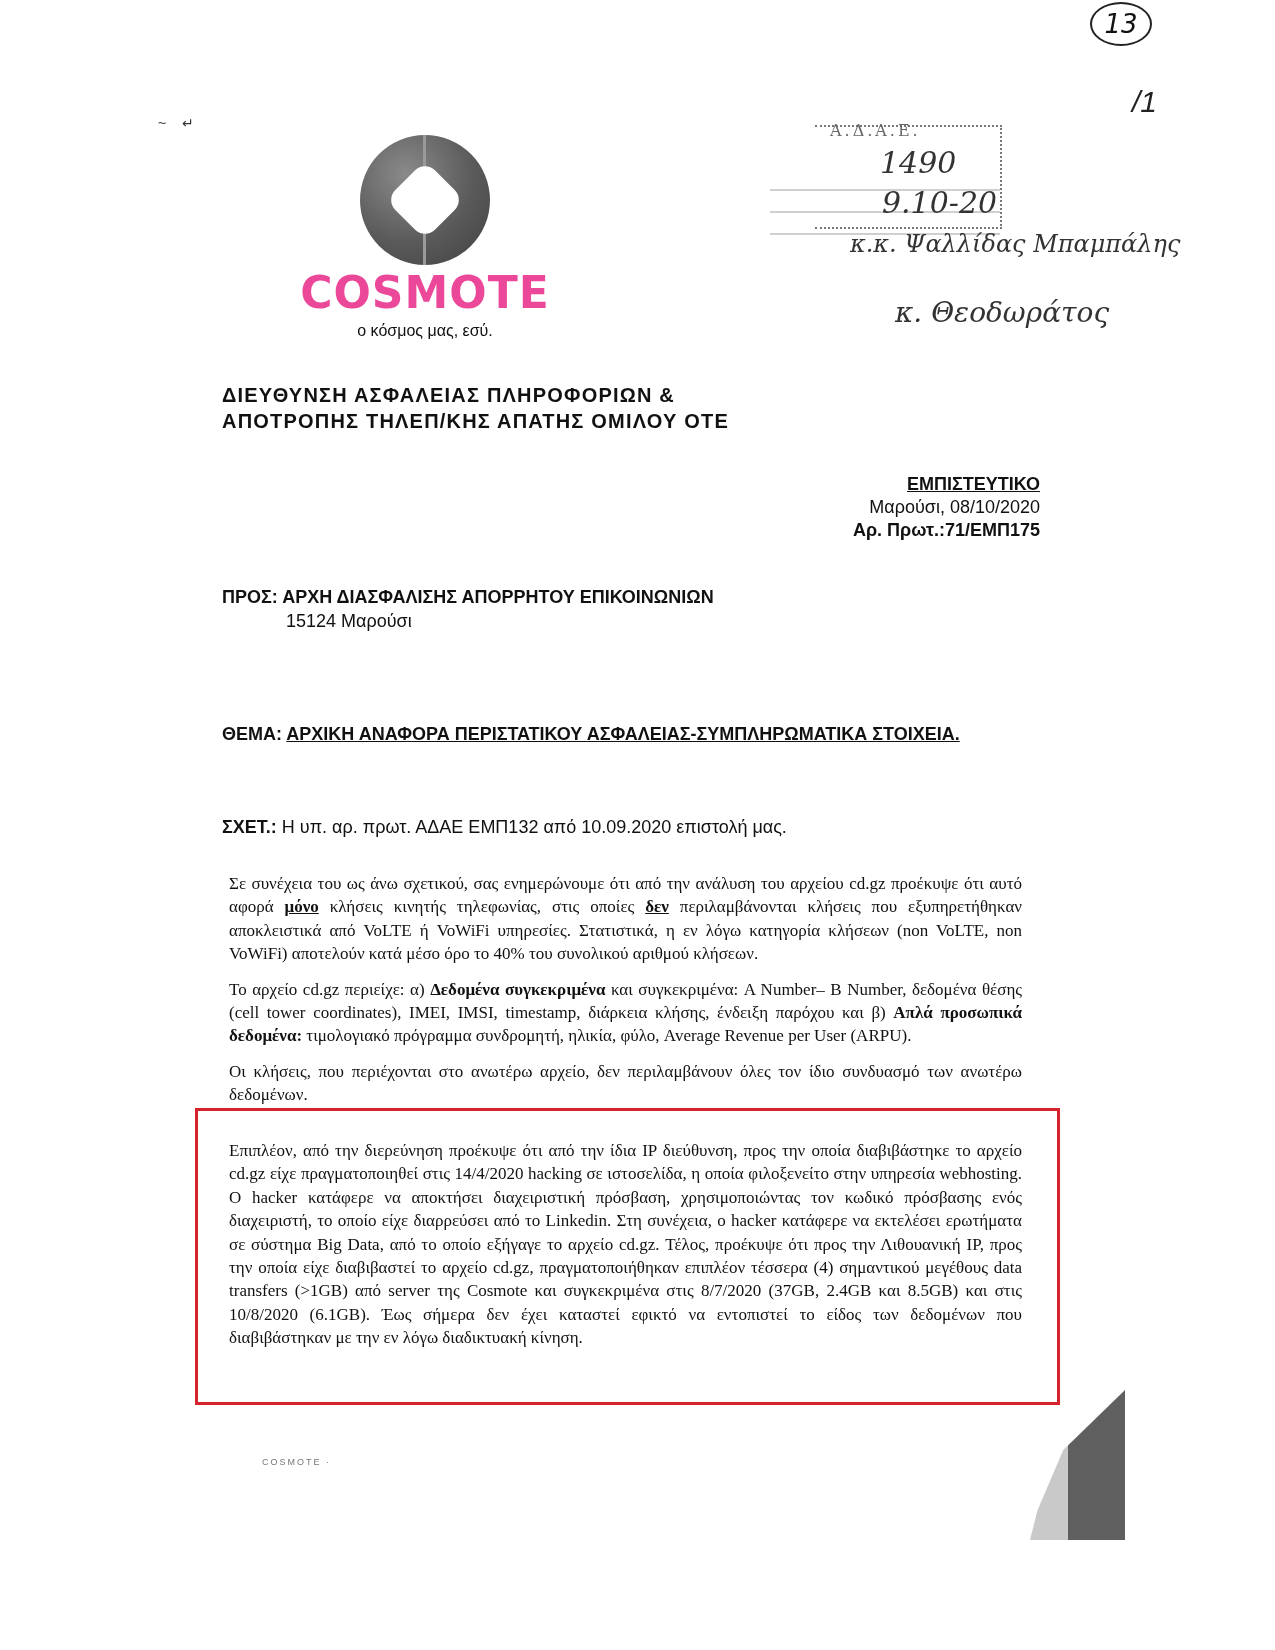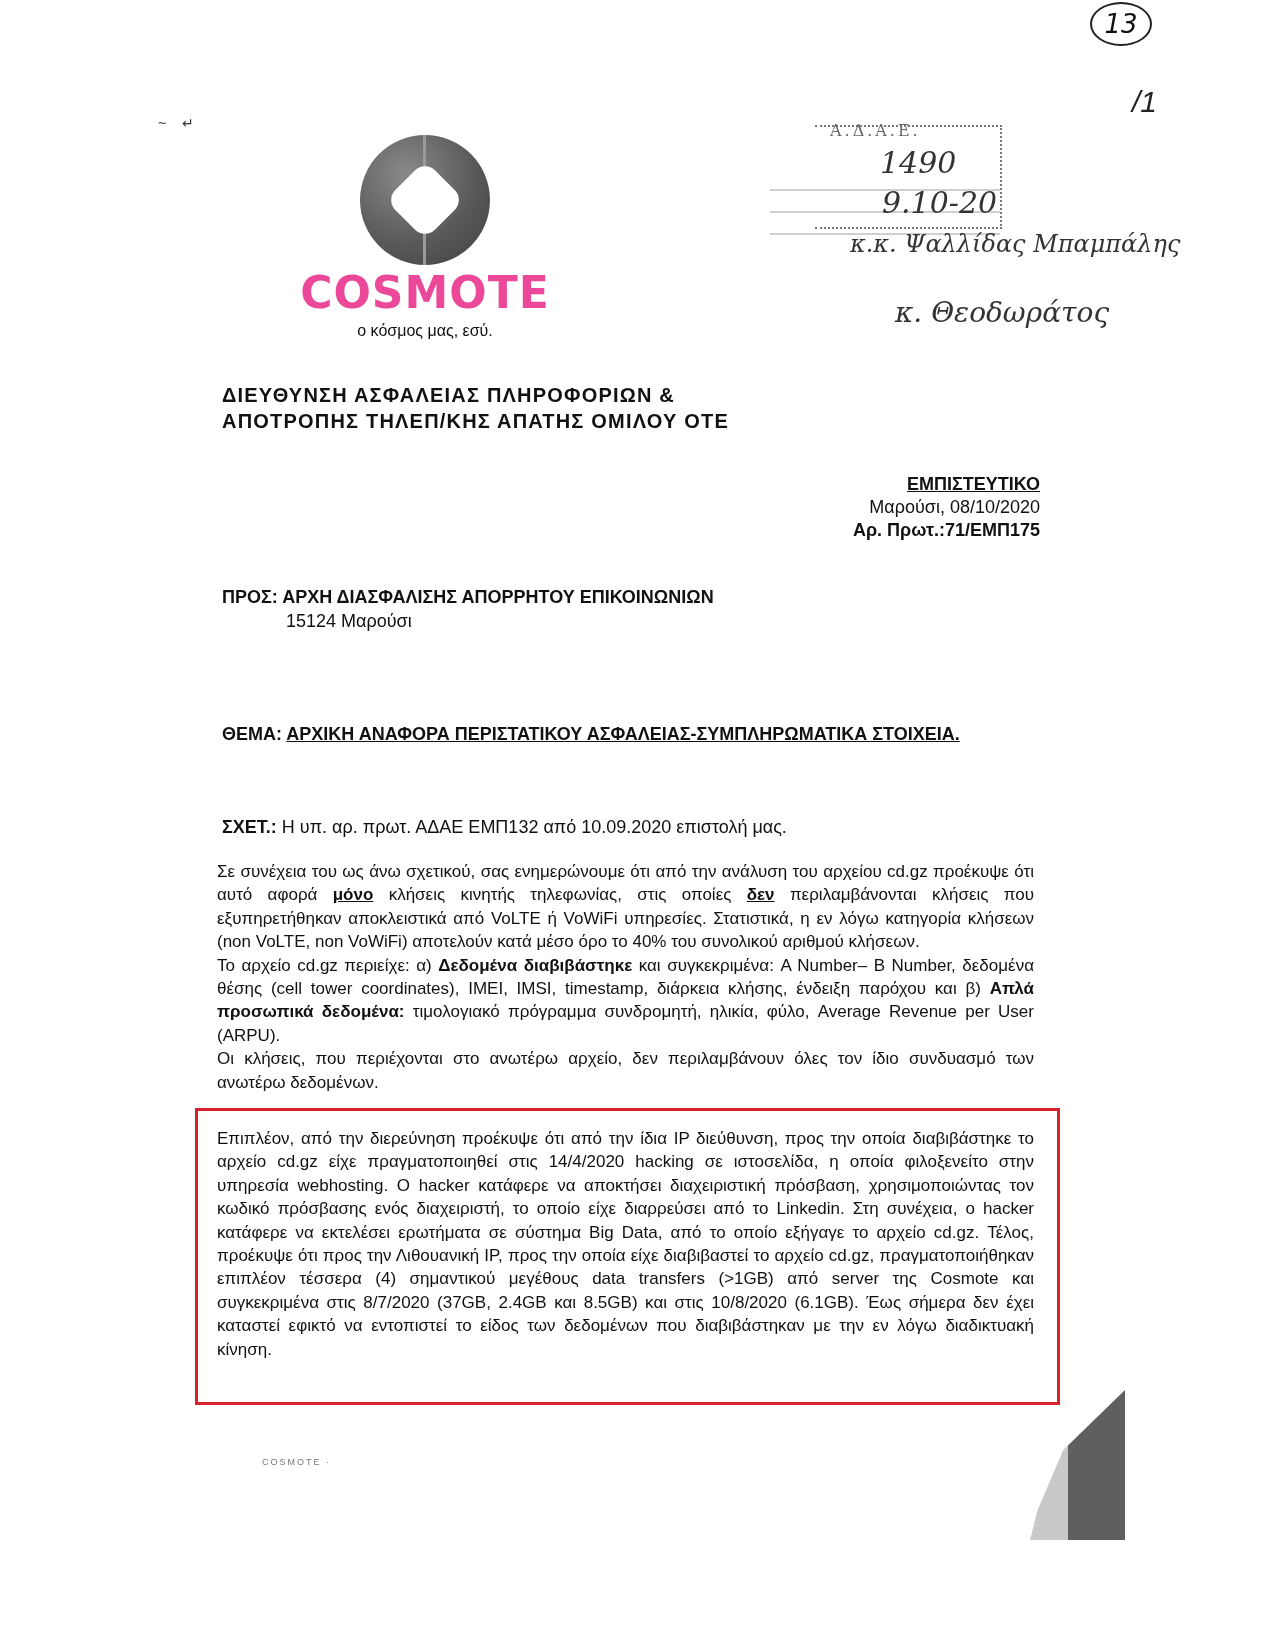--- a/index.html
+++ b/index.html
@@ -69,21 +69,21 @@
   .subject { left: 222px; top: 722px; width: 740px; font-size: 18px; font-weight: bold; line-height: 24px; }
   .subject .u { text-decoration: underline; }
 
   .sxet { left: 222px; top: 815px; font-size: 18px; line-height: 24px; }
   .sxet b { font-weight: bold; }
 
   .body {
     left: 217px; width: 817px; font-size: 17px; line-height: 23.4px; text-align: justify;
     text-align-last: left;
   }
-  .body p { margin: 0; }
+  .body p { margin: 12px; font-family: Liberation Serif, serif; }
   .p1 { top: 860px; }
   .b { font-weight: bold; }
   .bu { font-weight: bold; text-decoration: underline; }
 
   .highlight-box {
     left: 195px; top: 1108px; width: 865px; height: 297px;
     border: 3px solid #d6222c; box-sizing: border-box;
   }
   .p-hl { top: 1127px; }
 
@@ -147,21 +147,21 @@
   <span class="u">ΑΡΧΙΚΗ ΑΝΑΦΟΡΑ ΠΕΡΙΣΤΑΤΙΚΟΥ ΑΣΦΑΛΕΙΑΣ-ΣΥΜΠΛΗΡΩΜΑΤΙΚΑ ΣΤΟΙΧΕΙΑ.</span>
 </div>
 
 <div class="abs sxet">
   <b>ΣΧΕΤ.:</b>
   <span>Η υπ. αρ. πρωτ. ΑΔΑΕ ΕΜΠ132 από 10.09.2020 επιστολή μας.</span>
 </div>
 
 <div class="abs body p1">
   <p><span>Σε συνέχεια του ως άνω σχετικού, σας ενημερώνουμε ότι από την ανάλυση του αρχείου cd.gz προέκυψε ότι αυτό αφορά </span><span class="bu">μόνο</span><span> κλήσεις κινητής τηλεφωνίας, στις οποίες </span><span class="bu">δεν</span><span> περιλαμβάνονται κλήσεις που εξυπηρετήθηκαν αποκλειστικά από VoLTE ή VoWiFi υπηρεσίες. Στατιστικά, η εν λόγω κατηγορία κλήσεων (non VoLTE, non VoWiFi) αποτελούν κατά μέσο όρο το 40% του συνολικού αριθμού κλήσεων.</span></p>
-  <p><span>Το αρχείο cd.gz περιείχε: α) </span><span class="b">Δεδομένα διαβιβάστηκε</span><span> και συγκεκριμένα: A Number– B Number, δεδομένα θέσης (cell tower coordinates), IMEI, IMSI, timestamp, διάρκεια κλήσης, ένδειξη παρόχου και β) </span><span class="b">Απλά προσωπικά δεδομένα:</span><span> τιμολογιακό πρόγραμμα συνδρομητή, ηλικία, φύλο, Average Revenue per User (ARPU).</span></p>
+  <p><span>Το αρχείο cd.gz περιείχε: α) </span><span class="b">Δεδομένα συγκεκριμένα</span><span> και συγκεκριμένα: A Number– B Number, δεδομένα θέσης (cell tower coordinates), IMEI, IMSI, timestamp, διάρκεια κλήσης, ένδειξη παρόχου και β) </span><span class="b">Απλά προσωπικά δεδομένα:</span><span> τιμολογιακό πρόγραμμα συνδρομητή, ηλικία, φύλο, Average Revenue per User (ARPU).</span></p>
   <p>Οι κλήσεις, που περιέχονται στο ανωτέρω αρχείο, δεν περιλαμβάνουν όλες τον ίδιο συνδυασμό των ανωτέρω δεδομένων.</p>
 </div>
 
 <div class="abs highlight-box"></div>
 <div class="abs body p-hl">
   <p>Επιπλέον, από την διερεύνηση προέκυψε ότι από την ίδια IP διεύθυνση, προς την οποία διαβιβάστηκε το αρχείο cd.gz είχε πραγματοποιηθεί στις 14/4/2020 hacking σε ιστοσελίδα, η οποία φιλοξενείτο στην υπηρεσία webhosting. O hacker κατάφερε να αποκτήσει διαχειριστική πρόσβαση, χρησιμοποιώντας τον κωδικό πρόσβασης ενός διαχειριστή, το οποίο είχε διαρρεύσει από το Linkedin. Στη συνέχεια, ο hacker κατάφερε να εκτελέσει ερωτήματα σε σύστημα Big Data, από το οποίο εξήγαγε το αρχείο cd.gz. Τέλος, προέκυψε ότι προς την Λιθουανική IP, προς την οποία είχε διαβιβαστεί το αρχείο cd.gz, πραγματοποιήθηκαν επιπλέον τέσσερα (4) σημαντικού μεγέθους data transfers (&gt;1GB) από server της Cosmote και συγκεκριμένα στις 8/7/2020 (37GB, 2.4GB και 8.5GB) και στις 10/8/2020 (6.1GB).  Έως σήμερα δεν έχει καταστεί εφικτό να εντοπιστεί το είδος των δεδομένων που διαβιβάστηκαν με την εν λόγω διαδικτυακή κίνηση.</p>
 </div>
 
 <div class="abs corner-shape"></div>
 <div class="abs footer-mark">COSMOTE ·</div>

